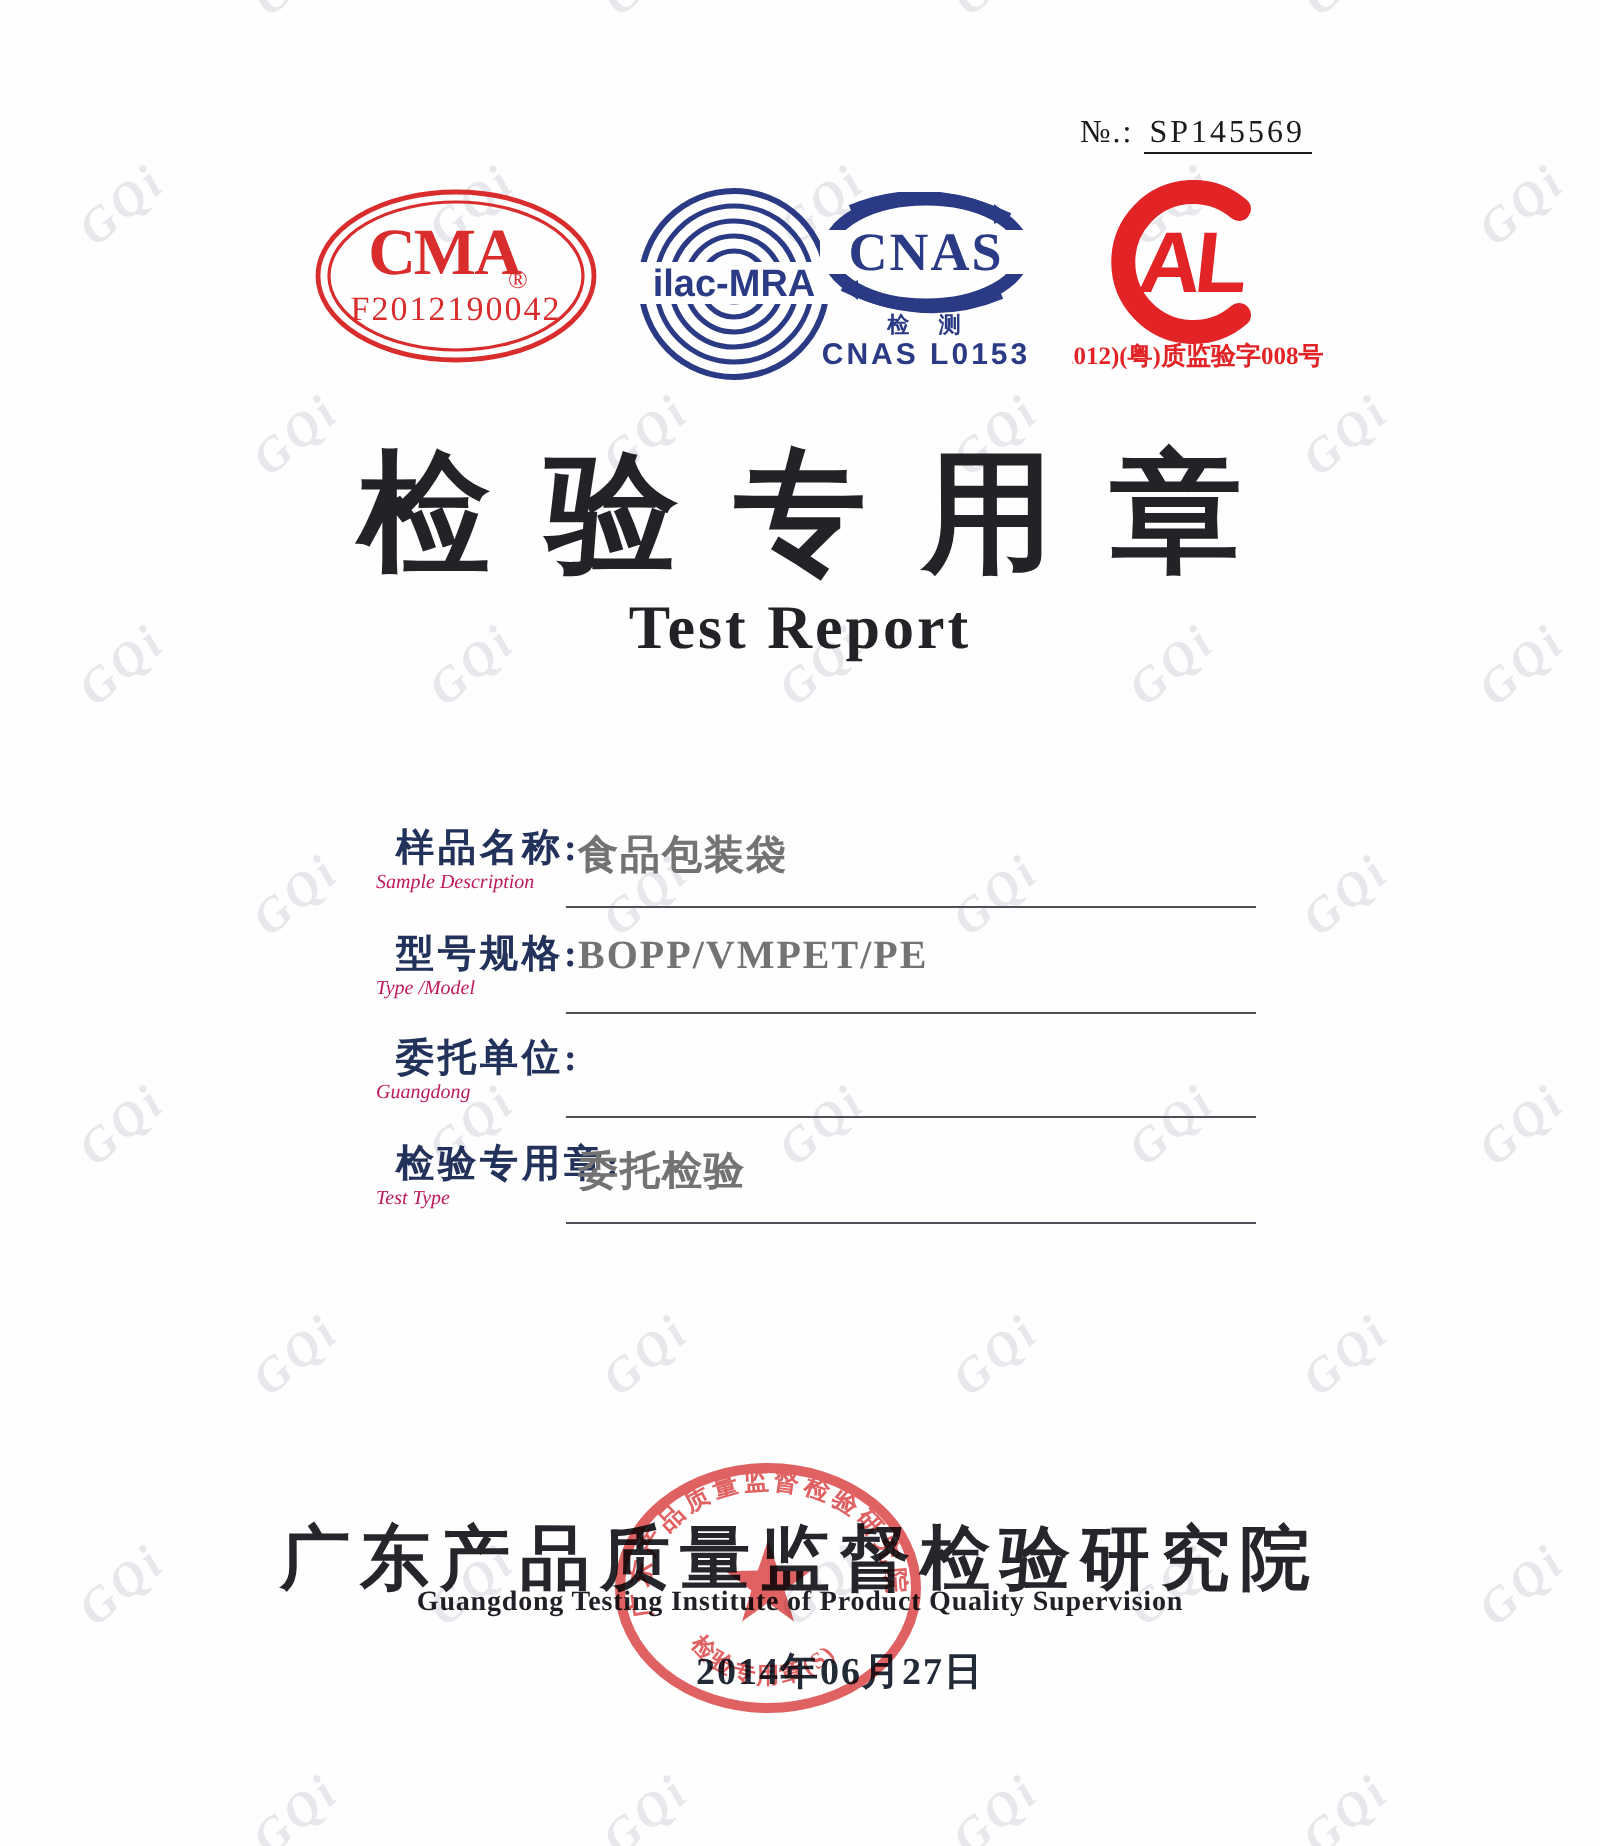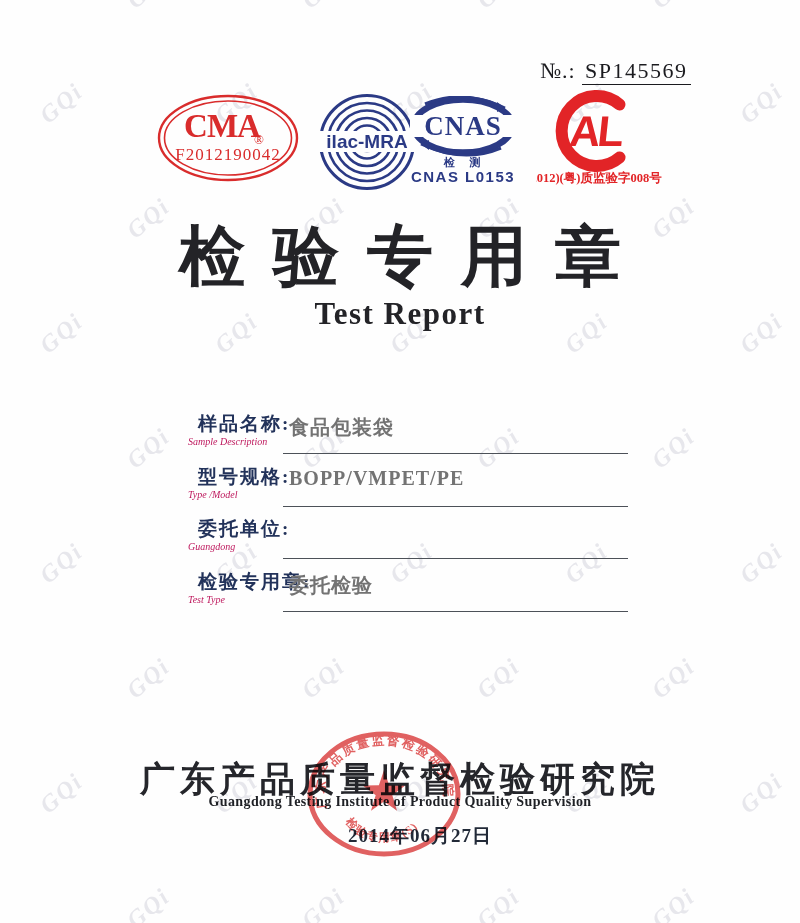--- a/index.html
+++ b/index.html
@@ -10,21 +10,21 @@
     color:#222;
   }
   .abs{position:absolute;}
   
   #wm-layer{position:absolute;inset:0;pointer-events:none;z-index:0;}
   .wm{
     position:absolute;font:italic 700 24px "Liberation Serif",serif;
     color:#e7e7ec;transform:rotate(-40deg);letter-spacing:2px;user-select:none;
   }
   
-  #report-no{left:540px;top:58px;font-size:22px;color:#1b1b1f;letter-spacing:1px;z-index:3;}
+  #report-no{left:540px;top:58px;font-size:16px;color:#1b1b1f;letter-spacing:1px;z-index:3;}
   #report-no .no-val{border-bottom:1.6px solid #1b1b1f;padding:0 3px 1px 3px;letter-spacing:1.5px;}
   
   #title-zh{left:0;top:212px;width:800px;text-align:center;font-size:66px;font-weight:700;
     color:#232327;letter-spacing:28px;padding-left:28px;box-sizing:border-box;z-index:2;}
   #title-en{left:0;top:296px;width:800px;text-align:center;font-size:31px;font-weight:700;
     color:#232327;letter-spacing:1.5px;z-index:2;}
   
   .row{position:absolute;left:0;top:0;width:800px;height:52px;z-index:2;}
   .row .lz{position:absolute;left:198px;top:3px;font-size:19px;font-weight:700;color:#22325a;letter-spacing:2px;}
   .row .le{position:absolute;left:188px;top:28px;font-size:10px;color:#be185d;font-style:italic;}

